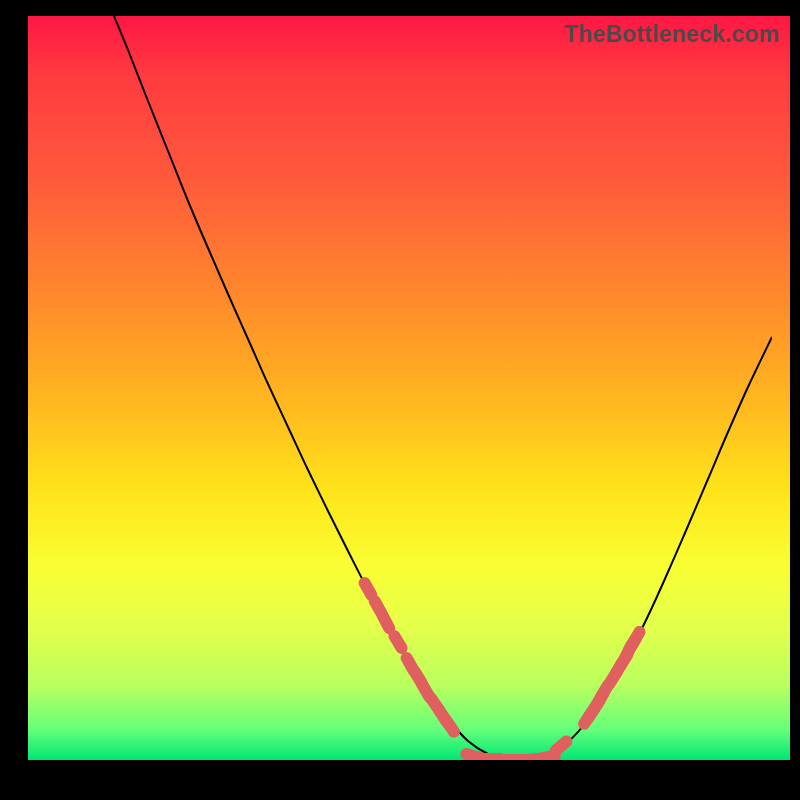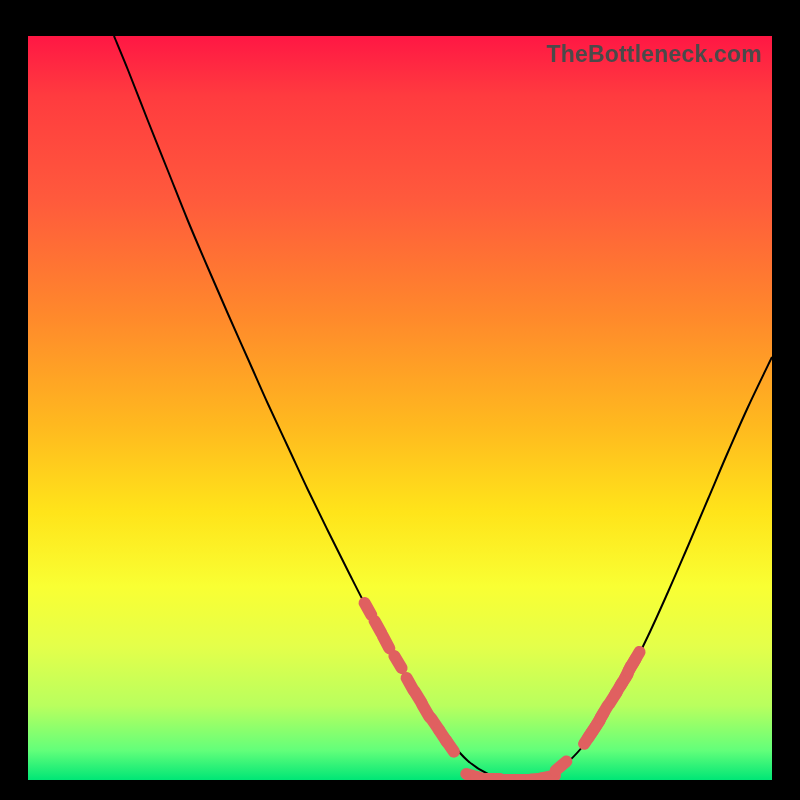--- a/index.html
+++ b/index.html
@@ -15,38 +15,39 @@
     position: absolute;
     left: 0;
     top: 0;
     width: 800px;
     height: 800px;
     background: #000;
   }
   .plot {
     position: absolute;
     left: 28px;
-    top: 36px;
+    top: 16px;
     width: 744px;
     height: 744px;
     
     background: linear-gradient(
       to bottom,
       #ff1744 0%,
       #ff3b3f 8%,
       #ff5a3c 22%,
       #ff8a2b 38%,
       #ffb81f 52%,
       #ffe41a 64%,
       #f9ff33 74%,
       #e4ff4a 82%,
       #b9ff5e 90%,
       #63ff7a 96%,
       #00e676 100%
     );
+    padding-left: 18px;
   }
   .watermark {
     position: absolute;
     top: 5px;
     right: 10px;
     color: #4a4a4a;
     font-size: 23px;
     font-weight: 600;
     letter-spacing: 0.2px;
     pointer-events: none;

